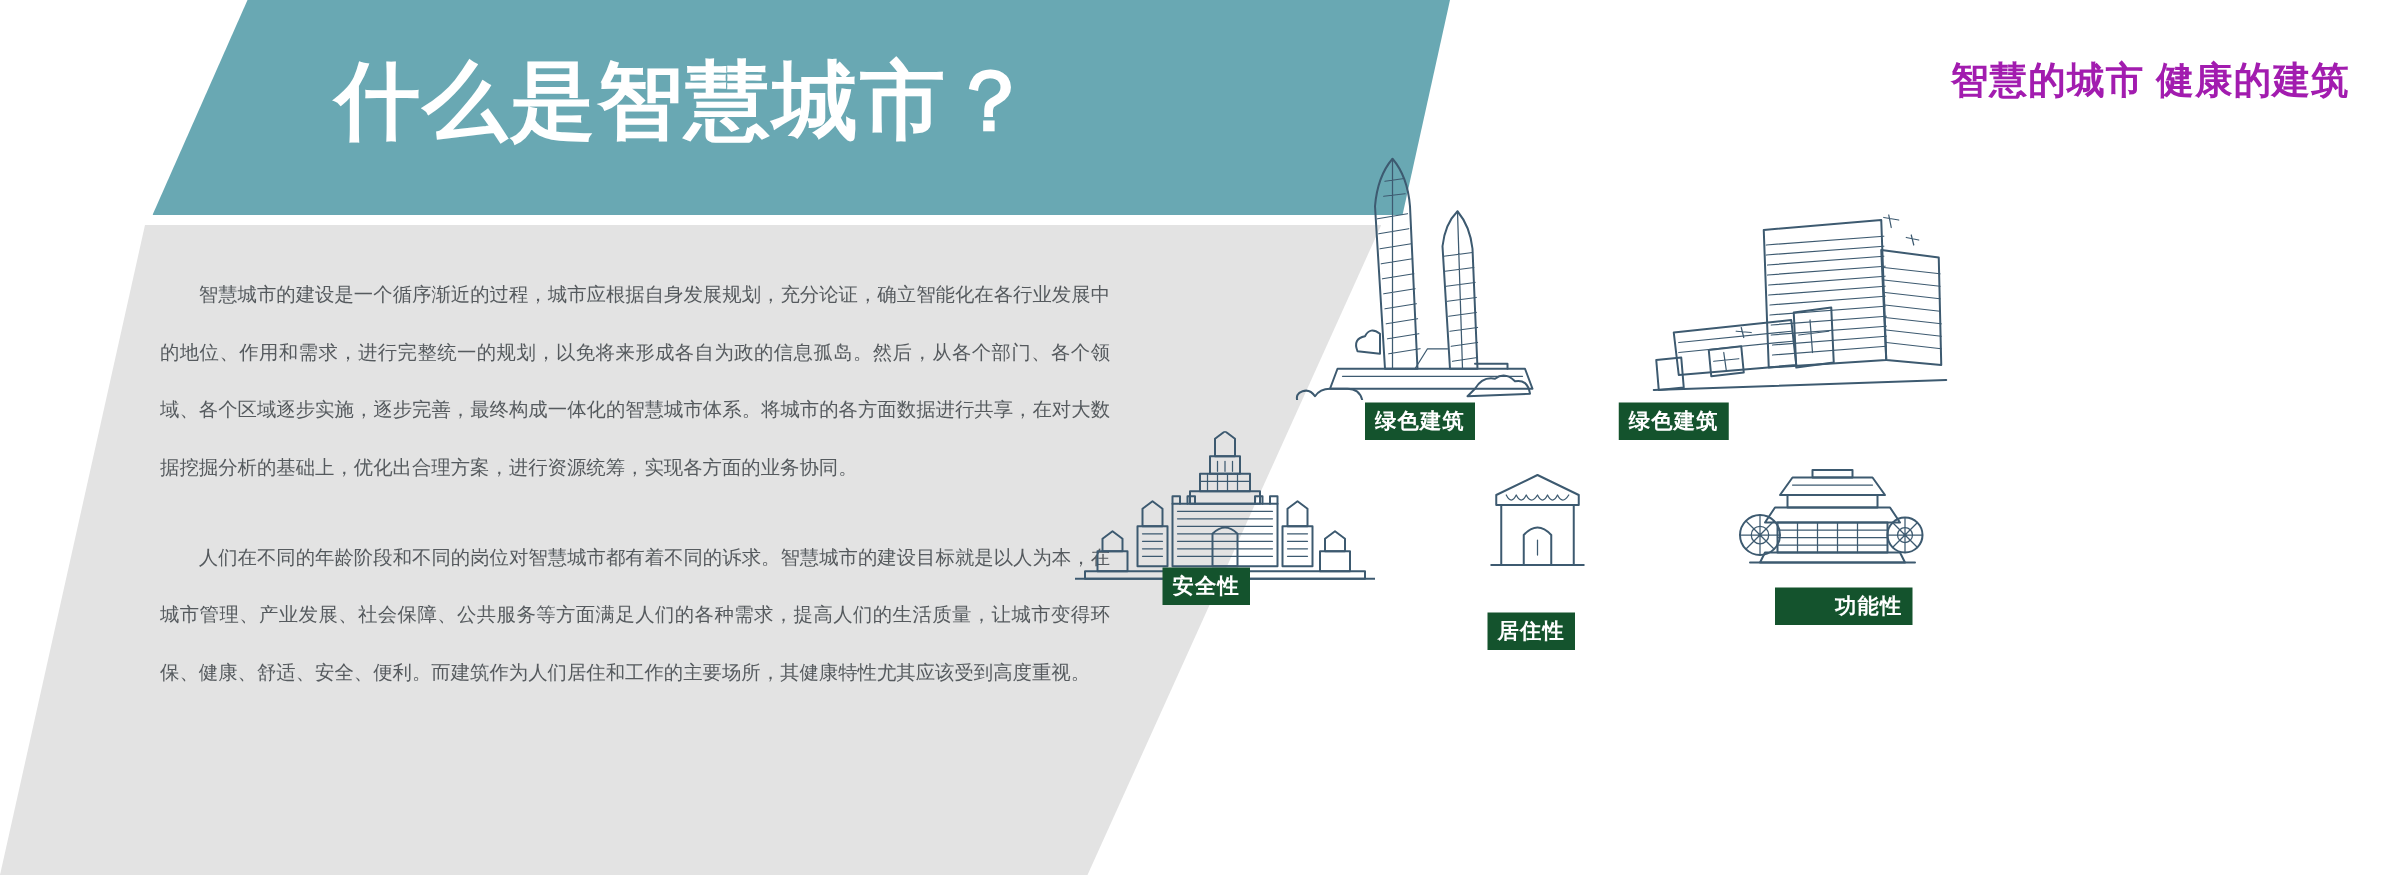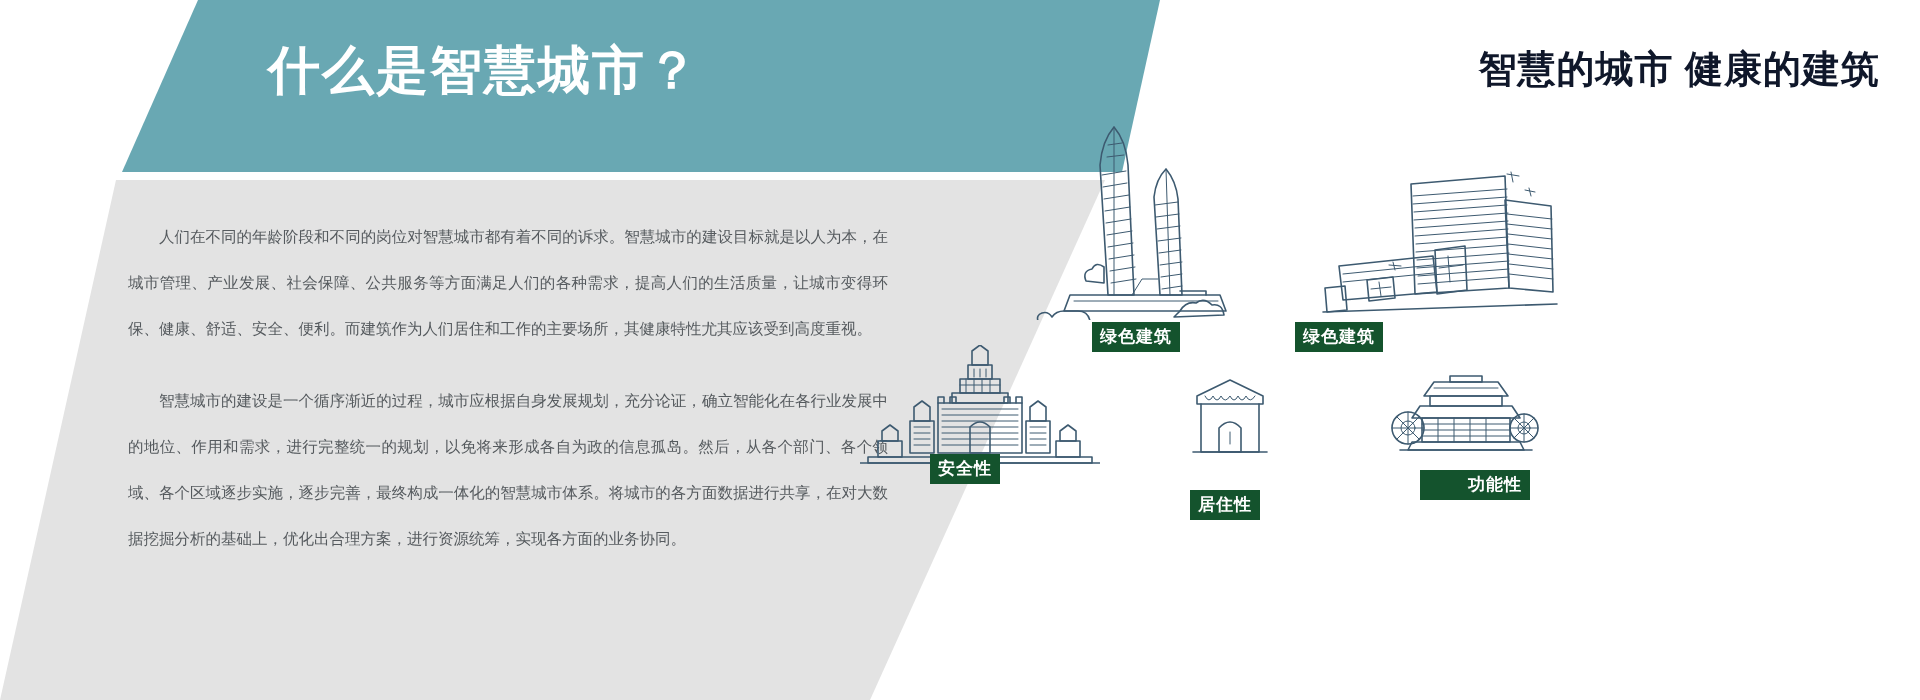--- a/index.html
+++ b/index.html
@@ -11,28 +11,28 @@
   .stage{position:absolute;inset:0;}
 
   
   .title-banner{
     position:absolute;left:0;top:0;width:1160px;height:172px;
     clip-path:polygon(198px 0, 1160px 0, 1122px 172px, 122px 172px);
     background:#69a8b3;
   }
   .title-text{
     position:absolute;left:268px;top:36px;
-    font-size:52px;font-weight:bold;color:#ffffff;
+    font-size:68px;font-weight:bold;color:#ffffff;
     letter-spacing:2px;white-space:nowrap;
   }
 
   
   .right-heading{
     position:absolute;right:40px;top:44px;
-    font-size:38px;font-weight:bold;color:#0f172a;
+    font-size:30px;font-weight:bold;color:#a21caf;
     letter-spacing:1px;white-space:nowrap;
   }
 
   
   .gray-panel{
     position:absolute;left:0;top:180px;width:1105px;height:520px;
     clip-path:polygon(116px 0, 1105px 0, 870px 520px, 0 520px);
     background:#e3e3e3;
   }
   .body-copy{
@@ -74,22 +74,22 @@
 
 <div class="stage">
 
   <div class="title-banner"></div>
   <div class="title-text">什么是智慧城市？</div>
 
   <div class="right-heading">智慧的城市  健康的建筑</div>
 
   <div class="gray-panel"></div>
   <div class="body-copy">
+    <p>智慧城市的建设是一个循序渐近的过程，城市应根据自身发展规划，充分论证，确立智能化在各行业发展中的地位、作用和需求，进行完整统一的规划，以免将来形成各自为政的信息孤岛。然后，从各个部门、各个领域、各个区域逐步实施，逐步完善，最终构成一体化的智慧城市体系。将城市的各方面数据进行共享，在对大数据挖掘分析的基础上，优化出合理方案，进行资源统筹，实现各方面的业务协同。</p>
     <p>人们在不同的年龄阶段和不同的岗位对智慧城市都有着不同的诉求。智慧城市的建设目标就是以人为本，在城市管理、产业发展、社会保障、公共服务等方面满足人们的各种需求，提高人们的生活质量，让城市变得环保、健康、舒适、安全、便利。而建筑作为人们居住和工作的主要场所，其健康特性尤其应该受到高度重视。</p>
-    <p>智慧城市的建设是一个循序渐近的过程，城市应根据自身发展规划，充分论证，确立智能化在各行业发展中的地位、作用和需求，进行完整统一的规划，以免将来形成各自为政的信息孤岛。然后，从各个部门、各个领域、各个区域逐步实施，逐步完善，最终构成一体化的智慧城市体系。将城市的各方面数据进行共享，在对大数据挖掘分析的基础上，优化出合理方案，进行资源统筹，实现各方面的业务协同。</p>
   </div>
 
   <div class="illos">
 
     <div class="illo illo-green">
       <svg viewBox="0 0 230 215" width="230" height="215">
         <g class="ink-thin">
           <path class="ink" d="M78 190 L70 60 Q72 36 84 22 Q96 36 98 60 L104 190 Z"></path>
           <path class="ink" d="M130 190 L124 92 Q126 74 136 64 Q146 76 148 94 L152 190 Z"></path>
           <path d="M72 70 L96 66 M73 82 L97 78 M74 94 L99 90 M75 106 L100 102 M76 118 L101 114

